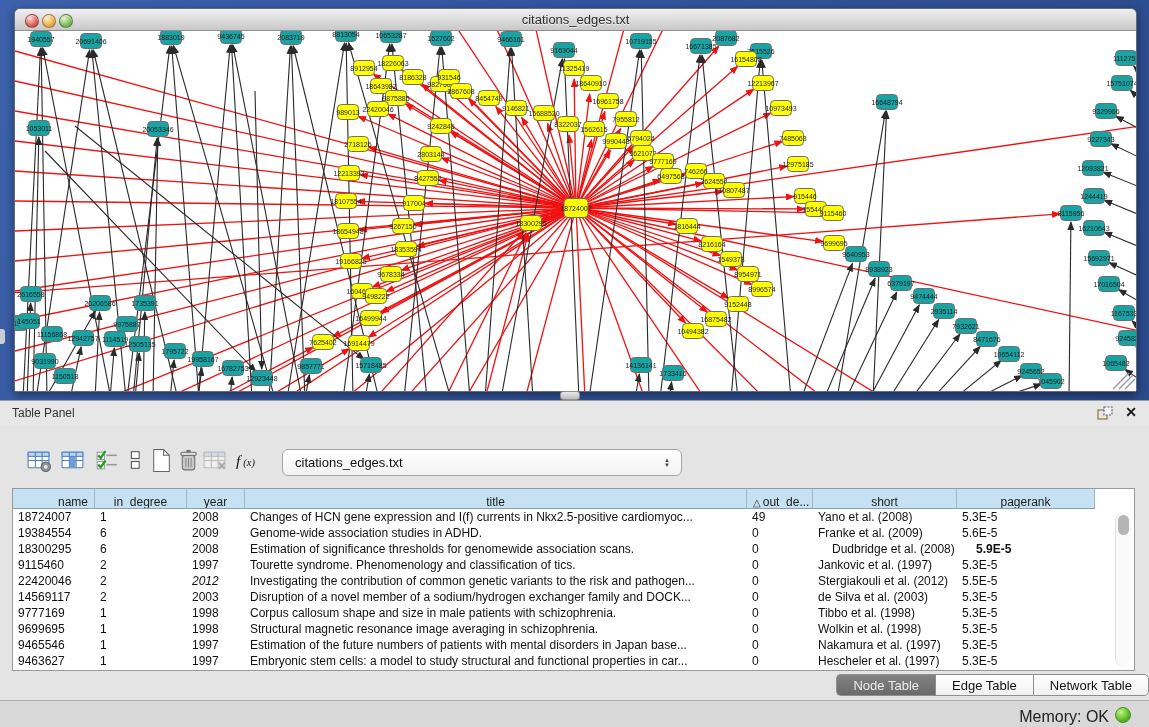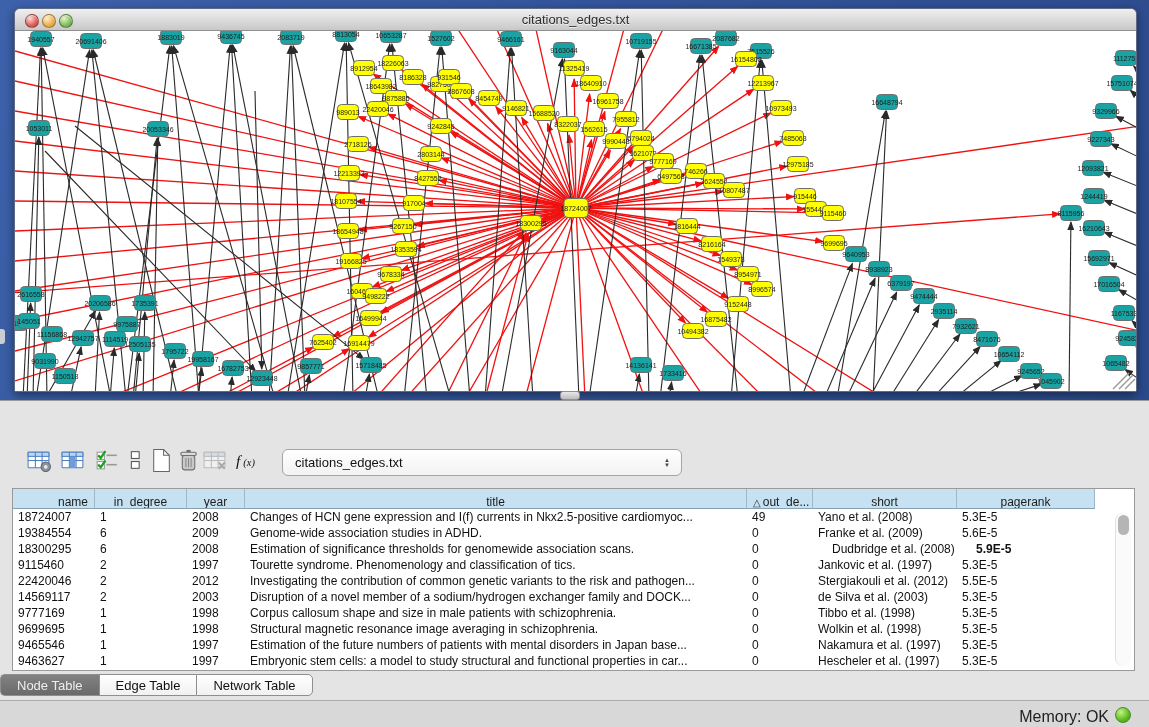--- a/index.html
+++ b/index.html
@@ -52,21 +52,21 @@
   .th.r{text-align:right;}.th.c{text-align:center;}.th.l{text-align:left;}
   #sort-tri{font-size:10px;color:#333;margin-right:2px;}
   #tbody{position:absolute;left:0;top:20px;right:0;bottom:0;}
   .tr{display:flex;height:16px;}
   .td{box-sizing:border-box;height:16px;font-size:12px;color:#111;line-height:16px;
     white-space:nowrap;overflow:hidden;padding:0 0 0 5px;}
   #vscroll{position:absolute;right:3px;top:24px;width:15px;height:153px;
     background:#fafafa;border-left:1px solid #e0e0e0;border-radius:8px;}
   #vthumb{position:absolute;left:2px;top:2px;width:11px;height:20px;background:#b5b5b5;border-radius:6px;}
 
-  #tabs{position:absolute;left:0;right:0;top:273px;height:24px;text-align:left;}
+  #tabs{position:absolute;left:0;right:0;top:273px;height:24px;text-align:right;}
   #tabs-inner{display:inline-flex;}
   .seg{box-sizing:border-box;height:22px;padding:0 16px;font-size:13px;line-height:21px;
     background:linear-gradient(#ffffff,#f1f1f1);color:#111;border:1px solid #8e8e8e;border-right:none;}
   .seg:first-child{border-radius:5px 0 0 5px;}
   .seg:last-child{border-right:1px solid #8e8e8e;border-radius:0 5px 5px 0;}
   .seg.sel{background:linear-gradient(#828282,#6a6a6a);color:#eee;}
 
   #statusbar{position:absolute;left:0;right:0;bottom:0;height:27px;background:#d8d8d8;border-top:1px solid #ababab;}
   #mem-label{position:absolute;right:40px;top:7px;font-size:16px;color:#222;}
   #mem-orb{position:absolute;right:18px;top:6px;width:14px;height:14px;border-radius:50%;
@@ -770,20 +770,30 @@
             <line x1="1104" y1="358" x2="1118" y2="344" stroke="#9a9a9a" stroke-width="1.4"></line>
             <line x1="1110" y1="358" x2="1120" y2="348" stroke="#9a9a9a" stroke-width="1.4"></line>
           </svg>
         </div>
     </div>
     <div id="divider-handle"></div>
     <div id="edge-notch"></div>
   </div>
 
   <div id="table-panel">
+    <div id="panel-titlebar">
+      <span id="panel-title">Table Panel</span>
+      <span id="panel-float">
+        <svg width="16" height="14" viewBox="0 0 16 14">
+          <rect x="1" y="4" width="9" height="9" fill="none" stroke="#9b8850" stroke-width="1.4"></rect>
+          <rect x="7" y="1" width="8" height="8" fill="#f4f4f4" stroke="#55617c" stroke-width="1.2" stroke-dasharray="2 1.4"></rect>
+        </svg>
+      </span>
+      <span id="panel-close">✕</span>
+    </div>
 
     <div id="toolbar">
       <div id="toolbar-icons">
           <div class="tb-icon" style="left: 16px;"><svg width="26" height="26" viewBox="0 0 25 25">
               <rect x="2" y="5" width="20" height="15" rx="1" fill="#fff" stroke="#4d7ec0"></rect>
     <rect x="2" y="5" width="20" height="4" fill="#bcd6f1" stroke="#4d7ec0"></rect>
     <line x1="9" y1="5" x2="9" y2="20" stroke="#4d7ec0"></line>
               <line x1="15.5" y1="5" x2="15.5" y2="20" stroke="#4d7ec0"></line>
     <line x1="2" y1="13" x2="22" y2="13" stroke="#4d7ec0"></line>
               <circle cx="19" cy="19" r="4.5" fill="#8d939c" stroke="#5c636e"></circle>
@@ -888,21 +898,21 @@
             <div class="td" style="width: 92px;">2</div>
             <div class="td" style="width: 58px;">1997</div>
             <div class="td" style="width: 502px;">Tourette syndrome. Phenomenology and classification of tics.</div>
             <div class="td" style="width: 66px;">0</div>
             <div class="td" style="width: 144px;">Jankovic et al. (1997)</div>
             <div class="td" style="width: 138px;">5.3E-5</div>
           </div>
           <div class="tr">
             <div class="td" style="width: 82px;">22420046</div>
             <div class="td" style="width: 92px;">2</div>
-            <div class="td" style="width: 58px;">2012</div>
+            <div class="td" style="width: 58px; font-style: italic;">2012</div>
             <div class="td" style="width: 502px;">Investigating the contribution of common genetic variants to the risk and pathogen...</div>
             <div class="td" style="width: 66px;">0</div>
             <div class="td" style="width: 144px;">Stergiakouli et al. (2012)</div>
             <div class="td" style="width: 138px;">5.5E-5</div>
           </div>
           <div class="tr">
             <div class="td" style="width: 82px;">14569117</div>
             <div class="td" style="width: 92px;">2</div>
             <div class="td" style="width: 58px;">2003</div>
             <div class="td" style="width: 502px;">Disruption of a novel member of a sodium/hydrogen exchanger family and DOCK...</div>

